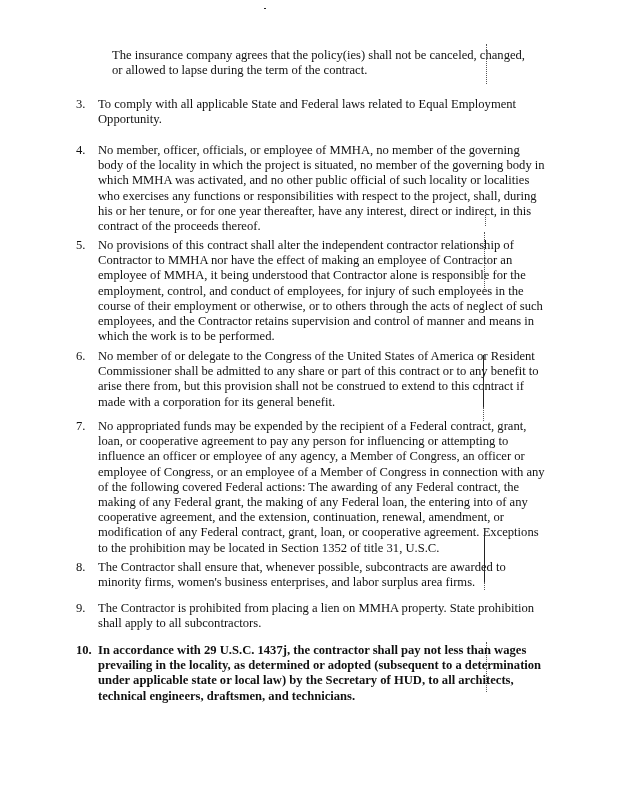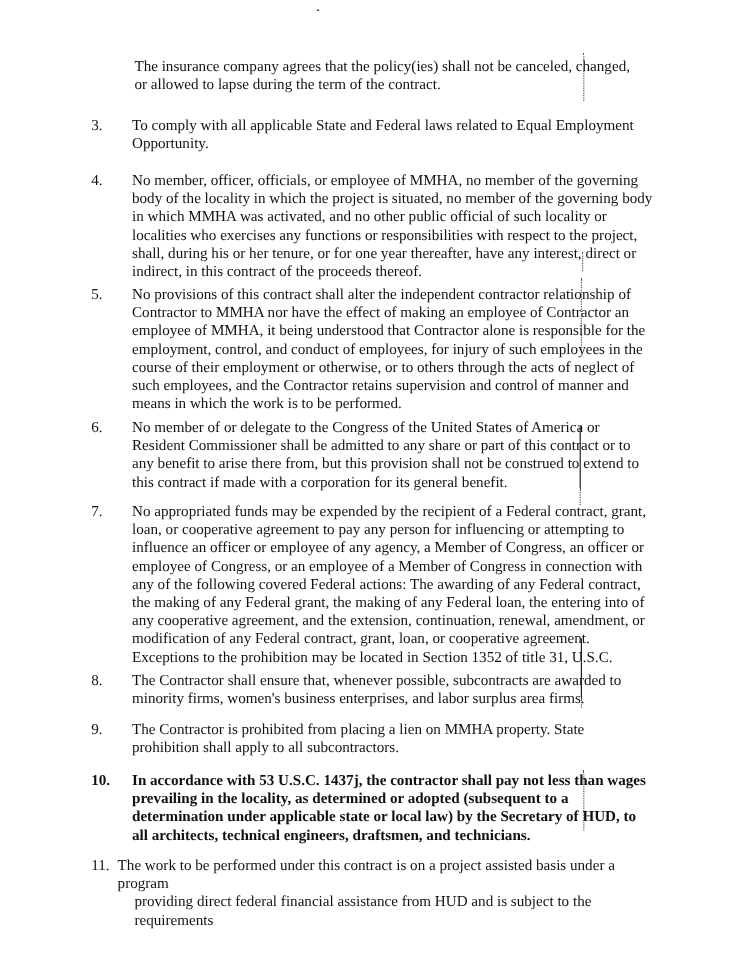--- a/index.html
+++ b/index.html
@@ -7,21 +7,21 @@
       width: 617px; height: 800px; position: relative; overflow: hidden;
       font-family: "Liberation Serif", "DejaVu Serif", serif;
       color: #111111;
     }
     .page { position: absolute; left: 0; top: 0; width: 571px; height: 800px; }
     .stray-mark { position: absolute; left: 264px; top: 8px; width: 2px; height: 1px; background: #222; }
     .para { position: absolute; font-size: 12.6px; line-height: 15.2px; }
     .cont { left: 112px; width: 420px; }
     .item { left: 76px; width: 470px; }
     .item .num { position: absolute; left: 0; top: 0; width: 22px; }
-    .item .body { margin-left: 34px; }
+    .item .body { margin-left: 22px; }
     .item.eleven .body { margin-left: 22px; }
     .item.eleven .body .line2 { display: block; padding-left: 14px; }
     .vmark { position: absolute; width: 1px; background: #222; }
     .vdots { position: absolute; width: 1px; border-left: 1px dotted #555; }
   </style>
 </head>
 <body>
 
 <div class="page">
   <div class="stray-mark"></div>
@@ -60,30 +60,23 @@
     <div class="body">The Contractor shall ensure that, whenever possible, subcontracts are awarded to minority firms, women's business enterprises, and labor surplus area firms.</div>
   </div>
 
   <div class="para item" style="top:601px;">
     <span class="num">9.</span>
     <div class="body">The Contractor is prohibited from placing a lien on MMHA property.  State prohibition shall apply to all subcontractors.</div>
   </div>
 
   <div class="para item" style="top:643px;font-weight:bold;">
     <span class="num">10.</span>
-    <div class="body">In accordance with 53 U.S.C. 1437j, the contractor shall pay not less than wages prevailing in the locality, as determined or adopted (subsequent to a determination under applicable state or local law) by the Secretary of HUD, to all architects, technical engineers, draftsmen, and technicians.</div>
+    <div class="body">In accordance with 29 U.S.C. 1437j, the contractor shall pay not less than wages prevailing in the locality, as determined or adopted (subsequent to a determination under applicable state or local law) by the Secretary of HUD, to all architects, technical engineers, draftsmen, and technicians.</div>
   </div>
 
-  <div class="para item eleven" style="top:714px;">
-    <span class="num">11.</span>
-    <div class="body">
-      <span>The work to be performed under this contract is on a project assisted basis under a program</span>
-      <span class="line2">providing direct federal financial assistance from HUD and is subject to the requirements</span>
-    </div>
-  </div>
 
   <div class="vdots" style="left:486px; top:44px; height:40px;"></div>
   <div class="vdots" style="left:485px; top:210px; height:16px;"></div>
   <div class="vdots" style="left:484px; top:232px; height:60px;"></div>
   <div class="vmark" style="left:483px; top:355px; height:52px;"></div>
   <div class="vdots" style="left:483px; top:407px; height:14px;"></div>
   <div class="vmark" style="left:484px; top:532px; height:50px;"></div>
   <div class="vdots" style="left:484px; top:582px; height:8px;"></div>
   <div class="vdots" style="left:486px; top:642px; height:50px;"></div>
 </div>

